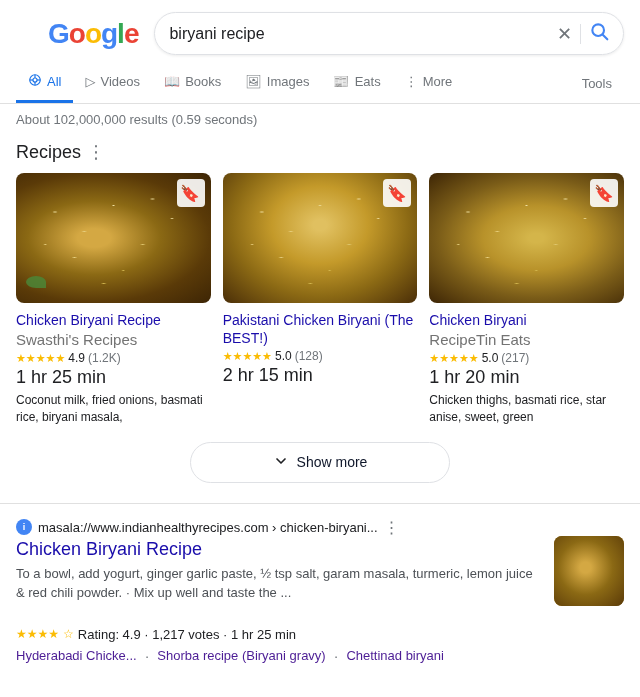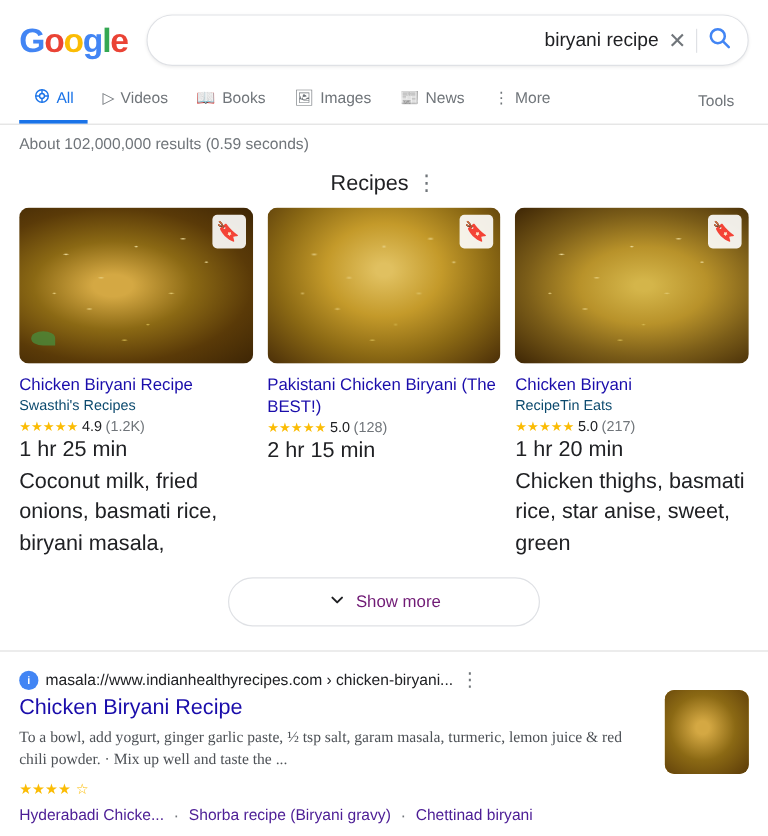--- a/index.html
+++ b/index.html
@@ -17,20 +17,21 @@
       display: flex;
       align-items: center;
       padding: 12px 16px 8px 16px;
       gap: 16px;
     }
     .google-logo {
       font-size: 28px;
       font-weight: bold;
       letter-spacing: -1px;
       flex-shrink: 0;
+      margin-left: 32px;
     }
     .logo-g { color: #4285F4; }
     .logo-o1 { color: #EA4335; }
     .logo-o2 { color: #FBBC05; }
     .logo-g2 { color: #4285F4; }
     .logo-l { color: #34A853; }
     .logo-e { color: #EA4335; }
 
     .search-bar {
       display: flex;
@@ -41,21 +42,20 @@
       flex: 1;
       gap: 8px;
       box-shadow: 0 1px 3px rgba(0,0,0,0.08);
     }
     .search-input {
       border: none;
       outline: none;
       flex: 1;
       font-size: 16px;
       color: #202124;
-      text-align: right;
     }
     .search-clear {
       color: #70757a;
       font-size: 18px;
       cursor: pointer;
     }
     .search-divider {
       width: 1px;
       height: 20px;
       background: #dfe1e5;
@@ -104,21 +104,20 @@
       font-size: 13px;
       color: #70757a;
     }
 
     
     .recipes-header {
       display: flex;
       align-items: center;
       padding: 6px 16px 10px 16px;
       gap: 6px;
-      justify-content: center;
     }
     .recipes-title {
       font-size: 18px;
       font-weight: 400;
       color: #202124;
     }
     .recipes-menu-icon {
       color: #70757a;
       font-size: 18px;
       cursor: pointer;
@@ -163,22 +162,22 @@
     }
 
     .recipe-name {
       color: #1a0dab;
       font-size: 14px;
       font-weight: 500;
       line-height: 1.3;
       margin-bottom: 2px;
     }
     .recipe-source {
-      font-size: 12px;
-      color: #0c4a6e;
+      font-size: 15px;
+      color: #737373;
       margin-bottom: 3px;
     }
     .recipe-rating {
       display: flex;
       align-items: center;
       gap: 3px;
       font-size: 12px;
       margin-bottom: 2px;
     }
     .stars {
@@ -188,40 +187,40 @@
     }
     .rating-count {
       color: #70757a;
     }
     .recipe-time {
       font-size: 18px;
       color: #202124;
       margin-bottom: 4px;
     }
     .recipe-ingredients {
-      font-size: 18px;
+      font-size: 12px;
       color: #202124;
       line-height: 1.4;
     }
 
     
     .show-more-container {
       display: flex;
       justify-content: center;
       padding: 16px;
     }
     .show-more-btn {
       display: flex;
       align-items: center;
       gap: 8px;
       border: 1px solid #dfe1e5;
       border-radius: 24px;
       padding: 10px 28px;
       font-size: 14px;
-      color: #701a75;
+      color: #0f172a;
       cursor: pointer;
       background: #fff;
       width: 260px;
       justify-content: center;
     }
 
     
     .section-divider {
       height: 1px;
       background: #e0e0e0;
@@ -267,22 +266,21 @@
       font-size: 18px;
       color: #1a0dab;
       margin-bottom: 4px;
       cursor: pointer;
       font-weight: 400;
     }
     .web-result-snippet {
       font-size: 13px;
       color: #4d5156;
       line-height: 1.5;
-      margin-bottom: 8px;
-      font-family: Liberation Serif, serif;
+      margin-bottom: 24px;
     }
     .web-result-rating-row {
       display: flex;
       align-items: center;
       gap: 4px;
       font-size: 13px;
       color: #202124;
       margin-bottom: 6px;
     }
     .web-result-stars { color: #fbbc04; font-size: 12px; }
@@ -395,21 +393,21 @@
   <div class="nav-tab">
     <span>📖</span>
     <span>Books</span>
   </div>
   <div class="nav-tab">
     <span>🖼</span>
     <span>Images</span>
   </div>
   <div class="nav-tab">
     <span>📰</span>
-    <span>News</span>
+    <span>Eats</span>
   </div>
   <div class="nav-tab">
     <span>⋮</span>
     <span>More</span>
   </div>
   <div class="nav-tools">Tools</div>
 </div>
 
 <div class="results-count">About 102,000,000 results (0.59 seconds)</div>
 
@@ -490,20 +488,21 @@
         <span>i</span>
       </div>
       <span class="web-result-url-text">masala://www.indianhealthyrecipes.com › chicken-biryani...</span>
       <span class="web-result-menu">⋮</span>
     </div>
     <div class="web-result-title">Chicken Biryani Recipe</div>
     <div class="web-result-snippet">To a bowl, add yogurt, ginger garlic paste, ½ tsp salt, garam masala, turmeric, lemon juice &amp; red chili powder. · Mix up well and taste the ...</div>
     <div class="web-result-rating-row">
       <span class="web-result-stars">★★★★</span>
       <span style="color:#fbbc04;font-size:12px;">☆</span>
+      <span>Rating: 4.9 · 1,217 votes · 1 hr 25 min</span>
     </div>
     <div class="web-result-links">
       <span class="web-result-link">Hyderabadi Chicke...</span>
       <span class="link-dot">·</span>
       <span class="web-result-link">Shorba recipe (Biryani gravy)</span>
       <span class="link-dot">·</span>
       <span class="web-result-link">Chettinad biryani</span>
     </div>
   </div>
   <div class="web-result-thumb">

